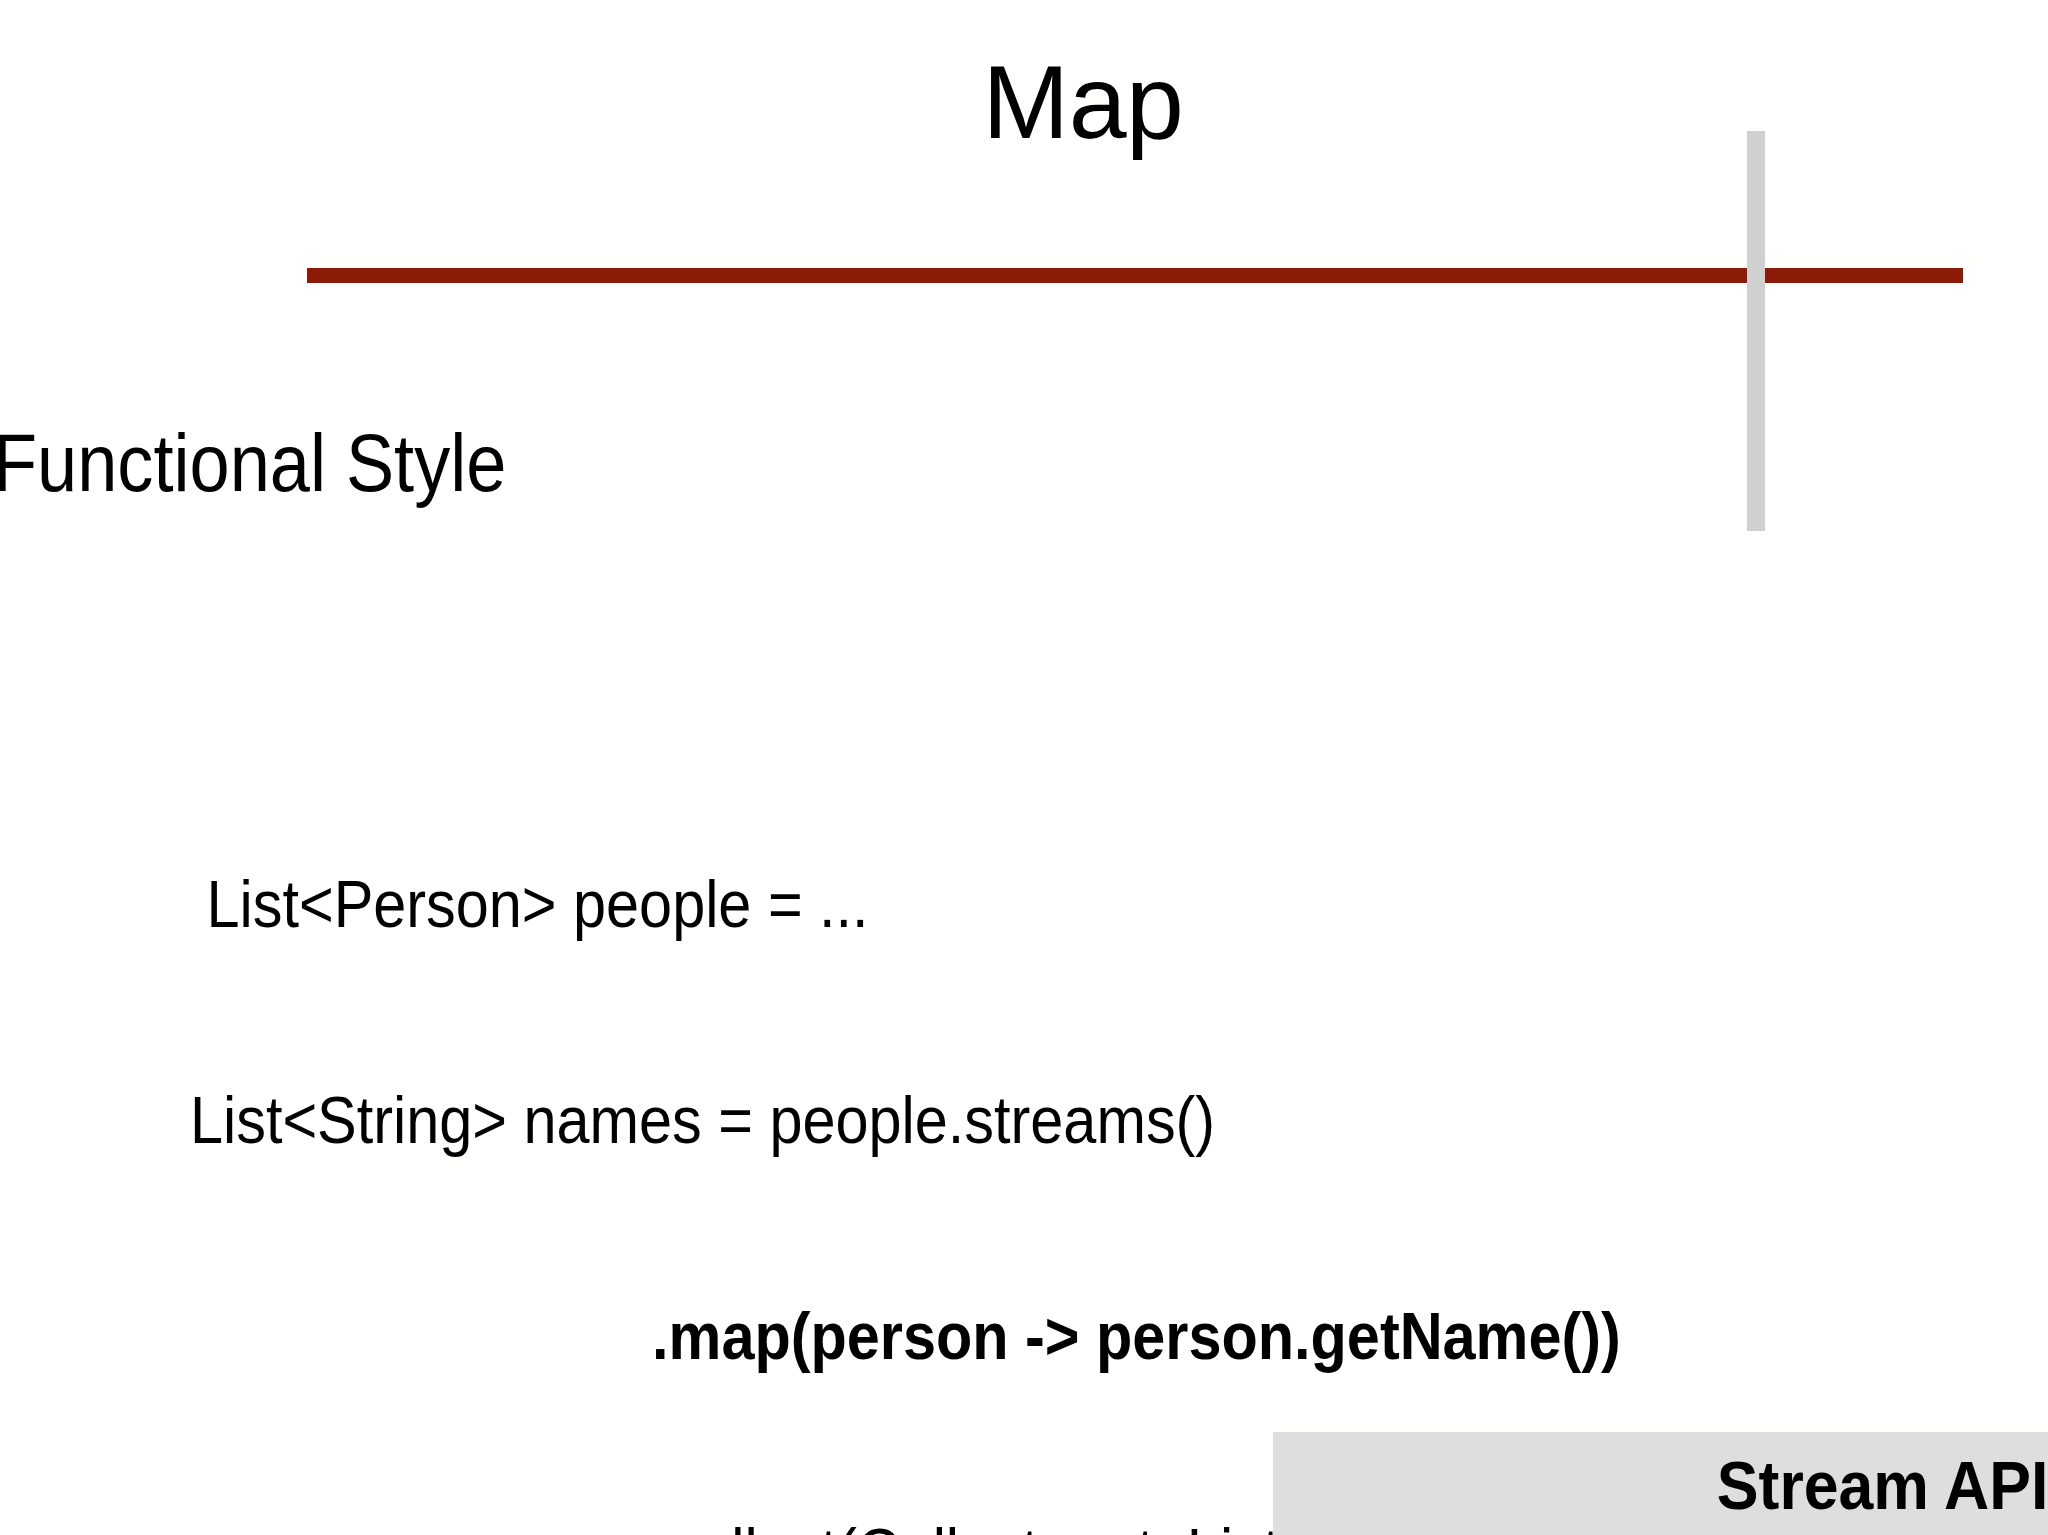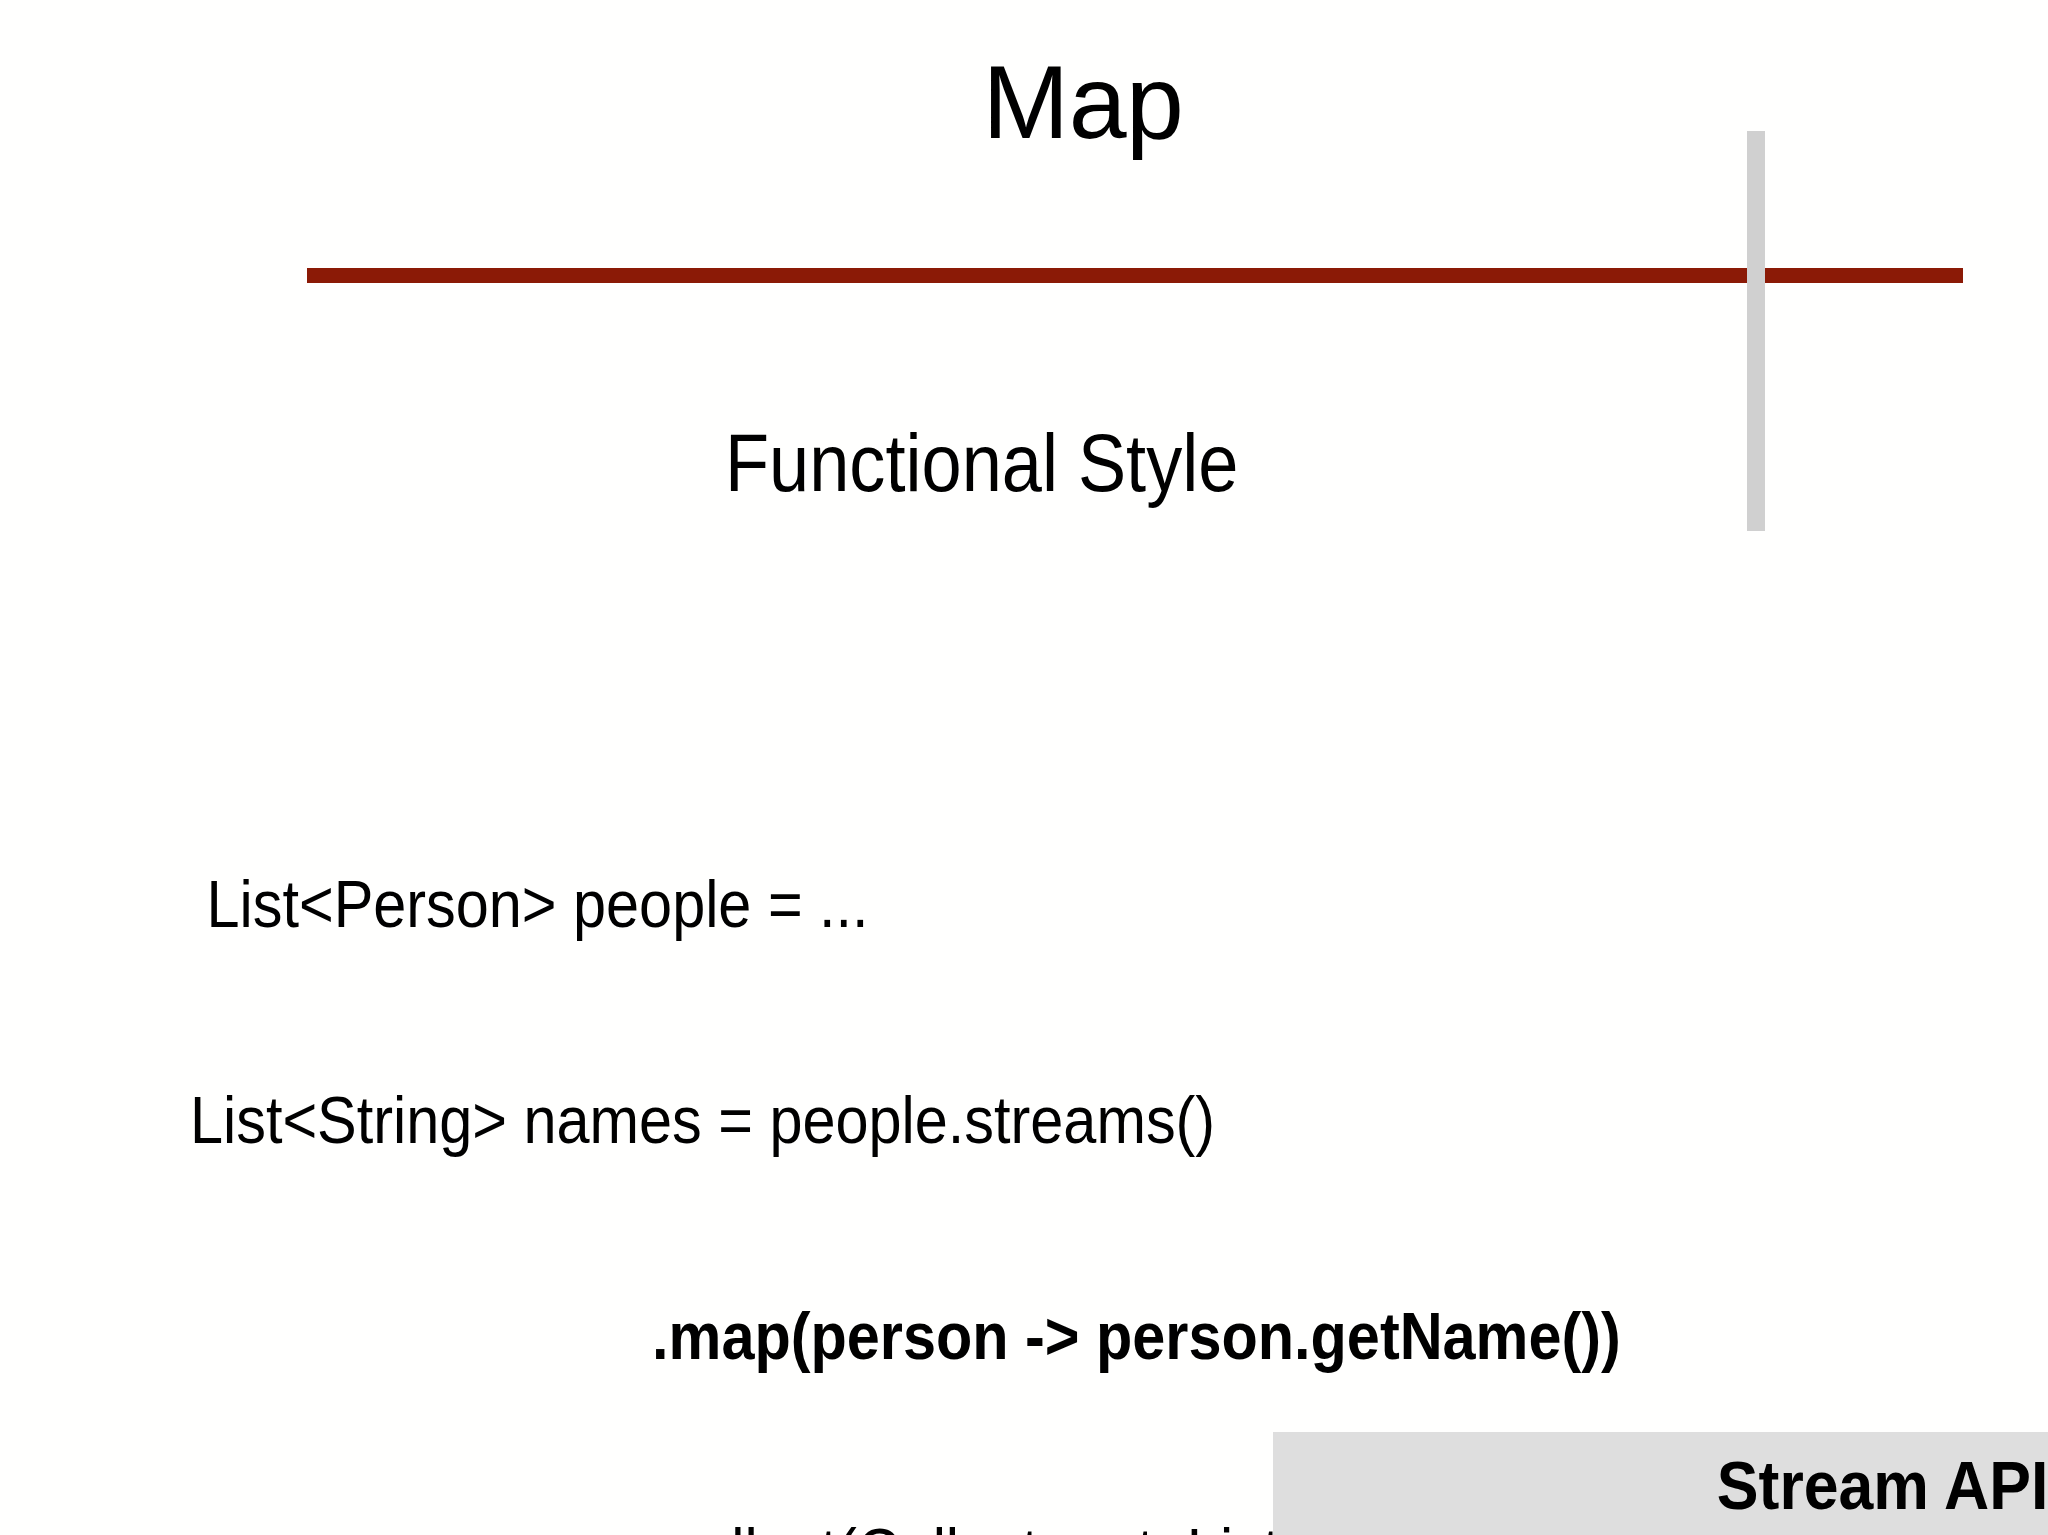--- a/index.html
+++ b/index.html
@@ -60,21 +60,21 @@
     height: 400px;
     background: #d0d0d0;
   }
 
   
   .slide-subtitle {
     position: absolute;
     left: 0;
     top: 418px;
     width: 2048px;
-    text-align: center;
+    text-align: left;
     font-family: "Liberation Sans Narrow", "Liberation Sans", "DejaVu Sans", sans-serif;
     font-size: 82px;
     font-weight: normal;
     line-height: 1.1;
     color: #000000;
     white-space: pre;
   }
   .slide-subtitle .subtitle-inner {
     display: inline-block;
     transform: translateX(-42px) scaleX(0.88);

